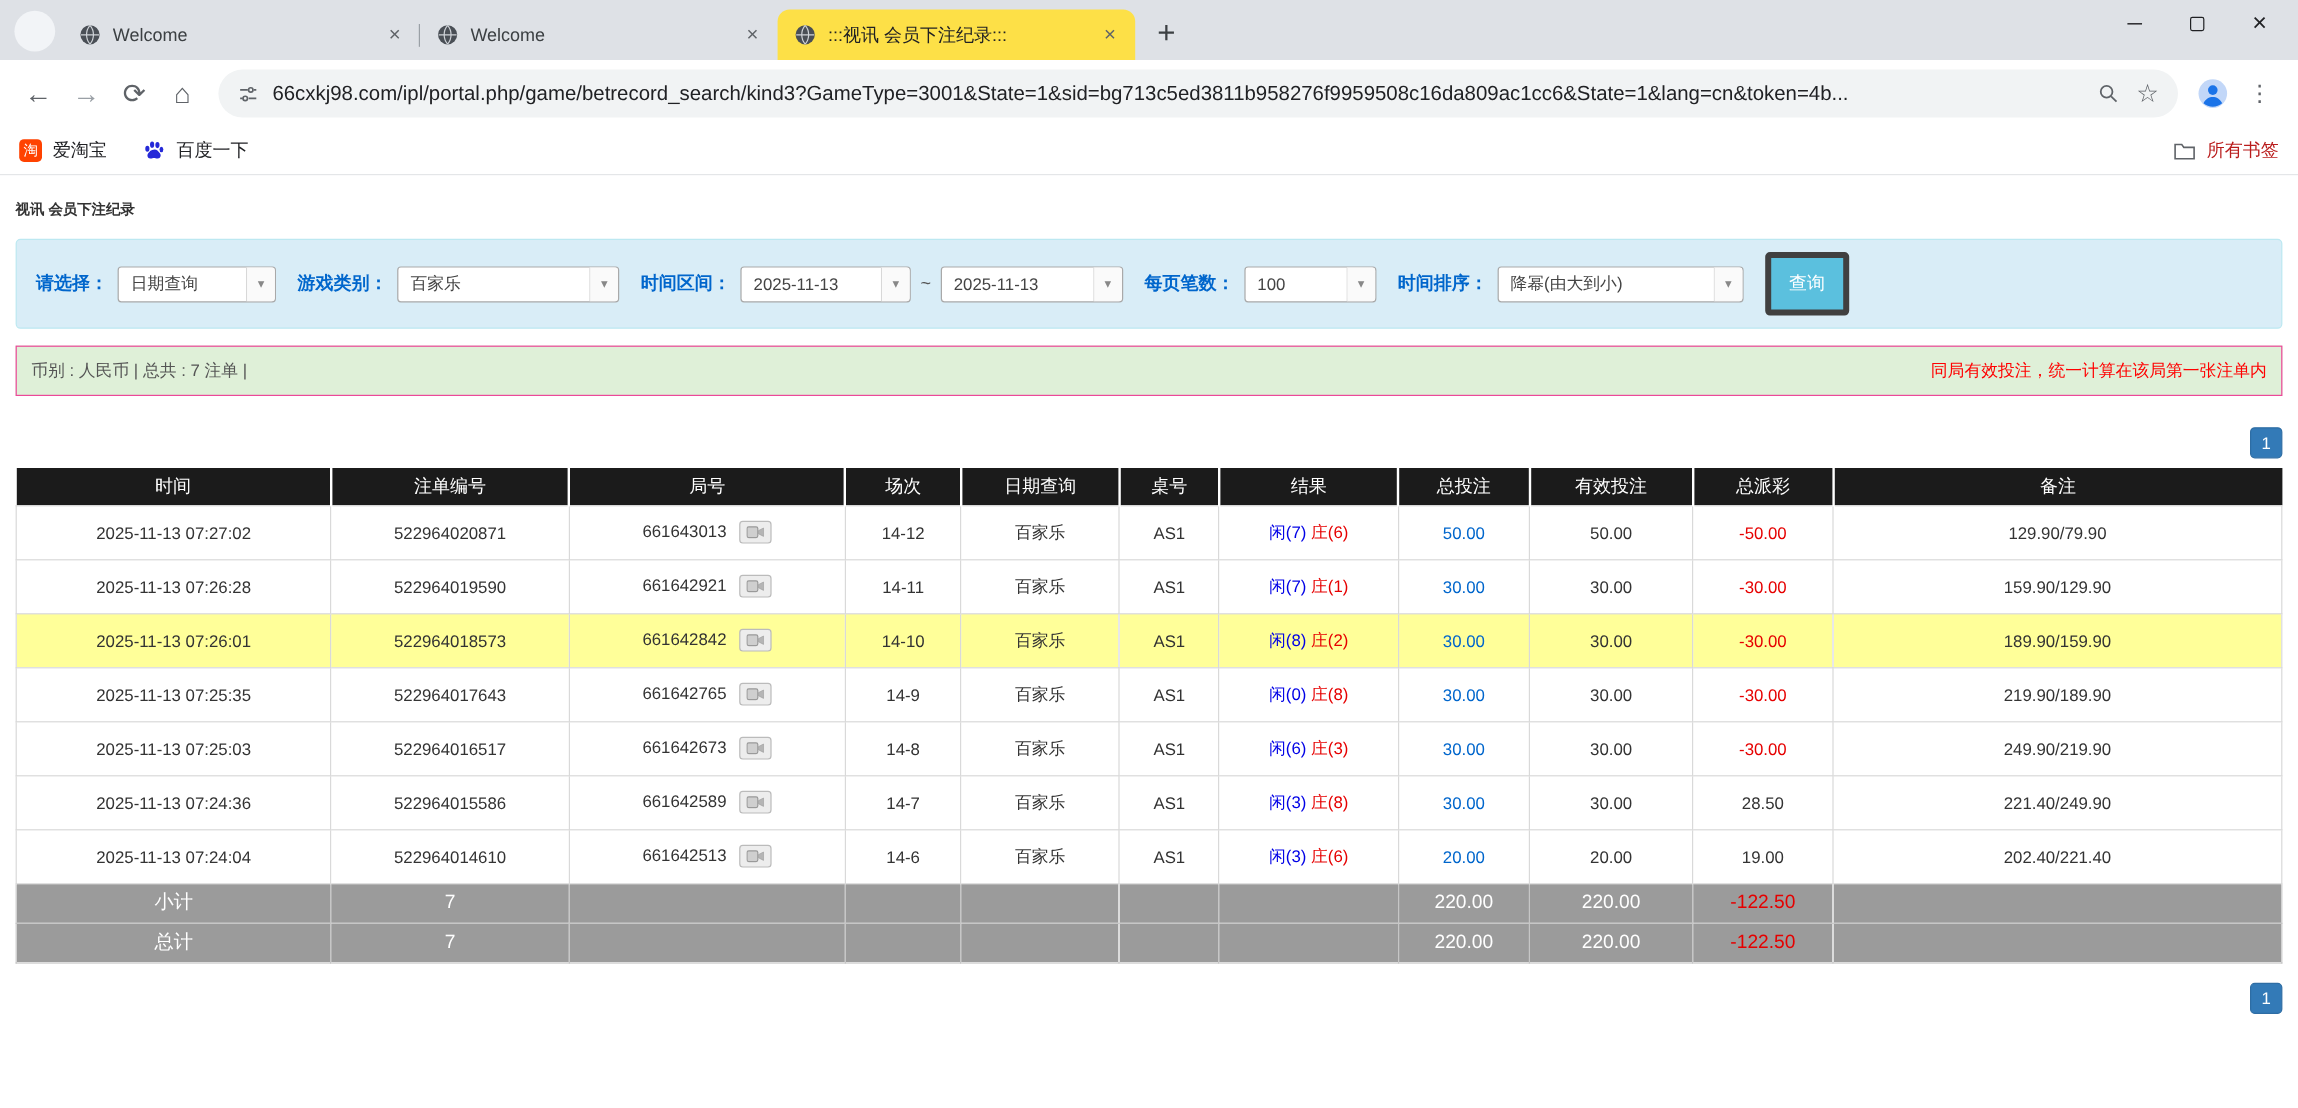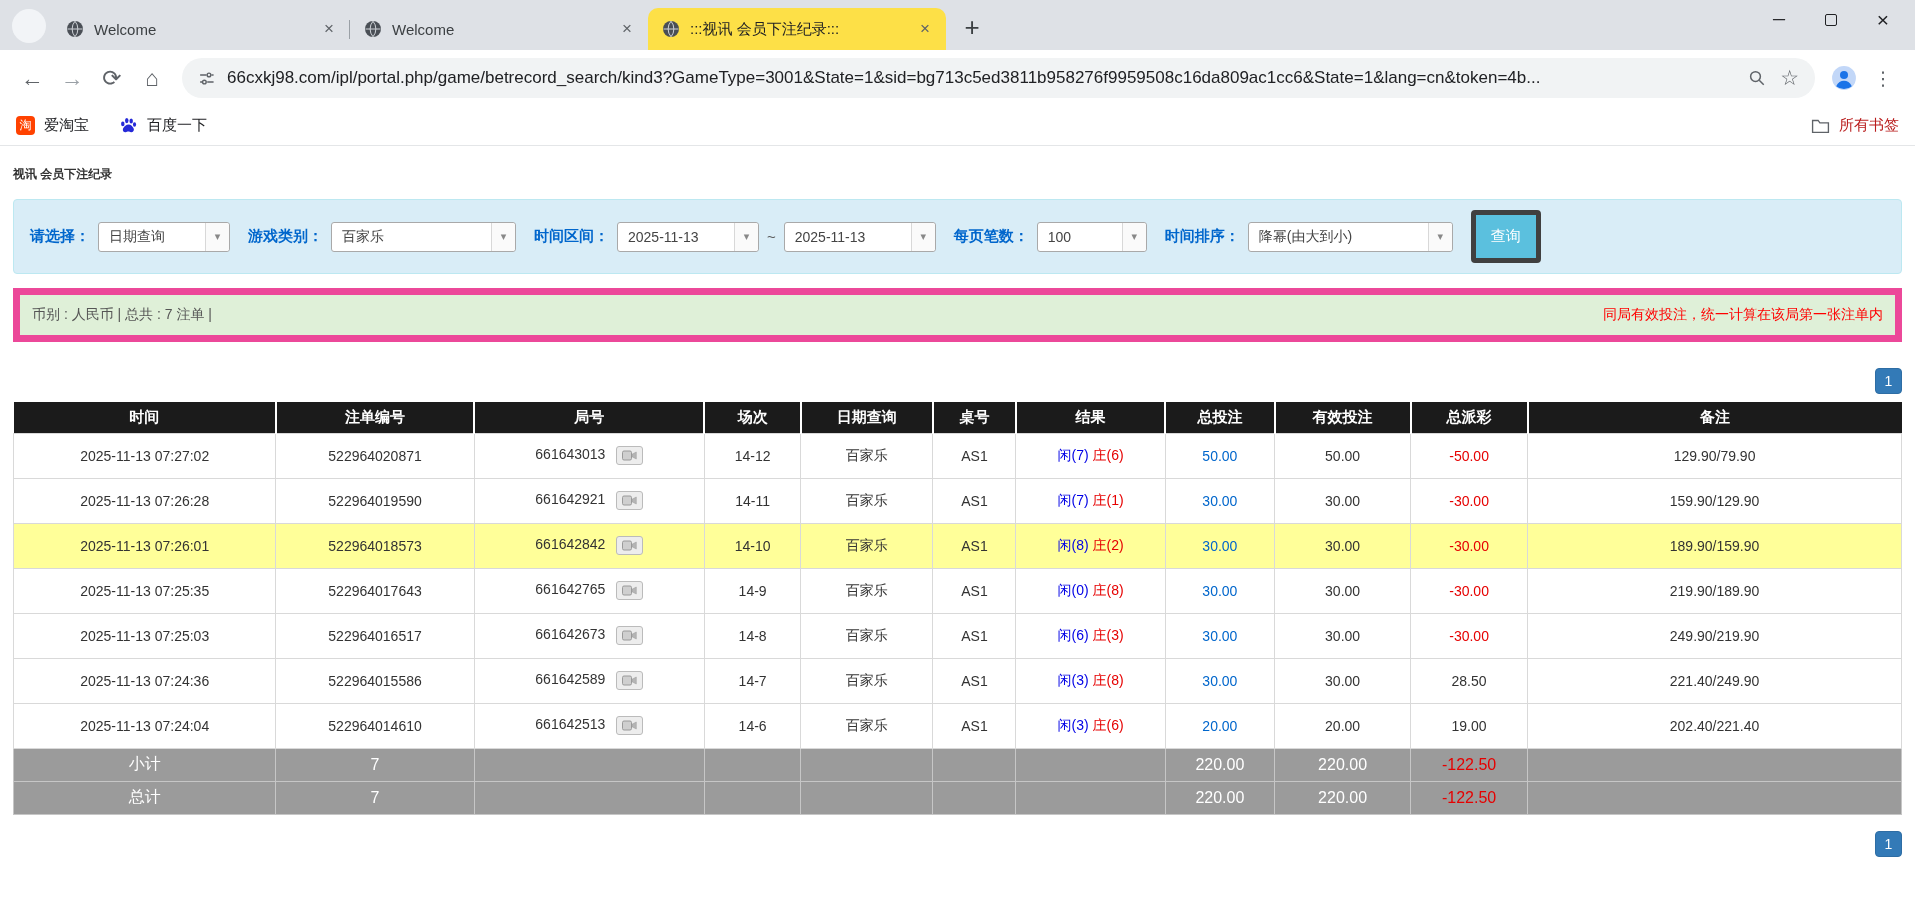--- a/index.html
+++ b/index.html
@@ -42,30 +42,30 @@
   .filterbar { margin: 0 13px; background: #D9EDF7; border: 1px solid #BCE8F1; border-radius: 4px; padding: 10px 12px; display: flex; align-items: center; }
   .flabel { color: #0066CC; font-size: 15px; font-weight: bold; margin: 0 8px 0 18px; white-space: nowrap; }
   .flabel.first { margin-left: 4px; }
   .sel { display: inline-flex; align-items: center; background: #fff; border: 1px solid #A9A9A9; border-radius: 3px; height: 30px; padding-left: 10px; font-size: 14px; color: #444; flex: 0 0 auto; }
   .sel .val { flex: 1; white-space: nowrap; overflow: hidden; }
   .sel .arrow { width: 24px; height: 100%; display: flex; align-items: center; justify-content: center; color: #888; font-size: 11px; border-left: 1px solid #D8D8D8; margin-left: 8px; background: #FAFAFA; border-radius: 0 3px 3px 0; }
   .w132 { width: 132px; } .w185 { width: 185px; } .w142 { width: 142px; } .w152 { width: 152px; } .w110 { width: 110px; } .w205 { width: 205px; }
   .tilde { color: #555; font-size: 15px; margin: 0 8px; }
   .search-btn { background: #5BC0DE; border: 5px solid #404040; color: #fff; font-size: 15px; padding: 12px 15px; border-radius: 4px; margin-left: 18px; cursor: pointer; font-family: "Liberation Sans", sans-serif; }
 
-  .infobar { margin: 14px 13px 0; background: #DFF0D8; border: 7px solid #ec4899; padding: 11px 12px; display: flex; justify-content: space-between; align-items: center; font-size: 14px; color: #555; }
+  .infobar { margin: 14px 13px 0; background: #DFF0D8; border: 1px solid #ec4899; padding: 11px 12px; display: flex; justify-content: space-between; align-items: center; font-size: 14px; color: #555; }
   .infobar .right { color: #FF0000; }
 
   .pager { display: flex; justify-content: flex-end; margin: 26px 13px 8px; }
   .pager.bottom { margin: 16px 13px; }
   .page-btn { min-width: 27px; height: 26px; background: #337AB7; border: 1px solid #2E6DA4; color: #fff; display: flex; align-items: center; justify-content: center; border-radius: 4px; font-size: 14px; cursor: pointer; }
 
   
   table { border-collapse: collapse; width: calc(100% - 26px); margin: 0 13px; table-layout: fixed; }
-  thead th { background: #1B1B1B; color: #fff; font-size: 15px; font-weight: bold; height: 31px; border-right: 2px solid #fff; padding: 2px 4px; }
+  thead th { background: #1B1B1B; color: #fff; font-size: 15px; font-weight: normal; height: 31px; border-right: 2px solid #fff; padding: 2px 4px; }
   thead th:last-child { border-right: none; }
   tbody td { border: 1px solid #D9D9D9; text-align: center; font-size: 14px; color: #333; height: 45px; padding: 2px 6px; background: #fff; overflow: hidden; }
   tr.hl td { background: #FFFF99; }
   td.blue { color: #0066CC; }
   td.neg, tr.foot td.neg { color: #E60000; }
   .player { color: #0000E6; }
   .banker { color: #E60000; }
   tr.foot td { background: #9B9B9B; color: #fff; height: 33px; border: 1px solid #C6C6C6; font-size: 16px; }
   .vicon { display: inline-flex; align-items: center; justify-content: center; width: 27px; height: 19px; background: #EDEDED; border: 1px solid #BBB; border-radius: 3px; vertical-align: middle; margin-left: 7px; cursor: pointer; }
 </style>

